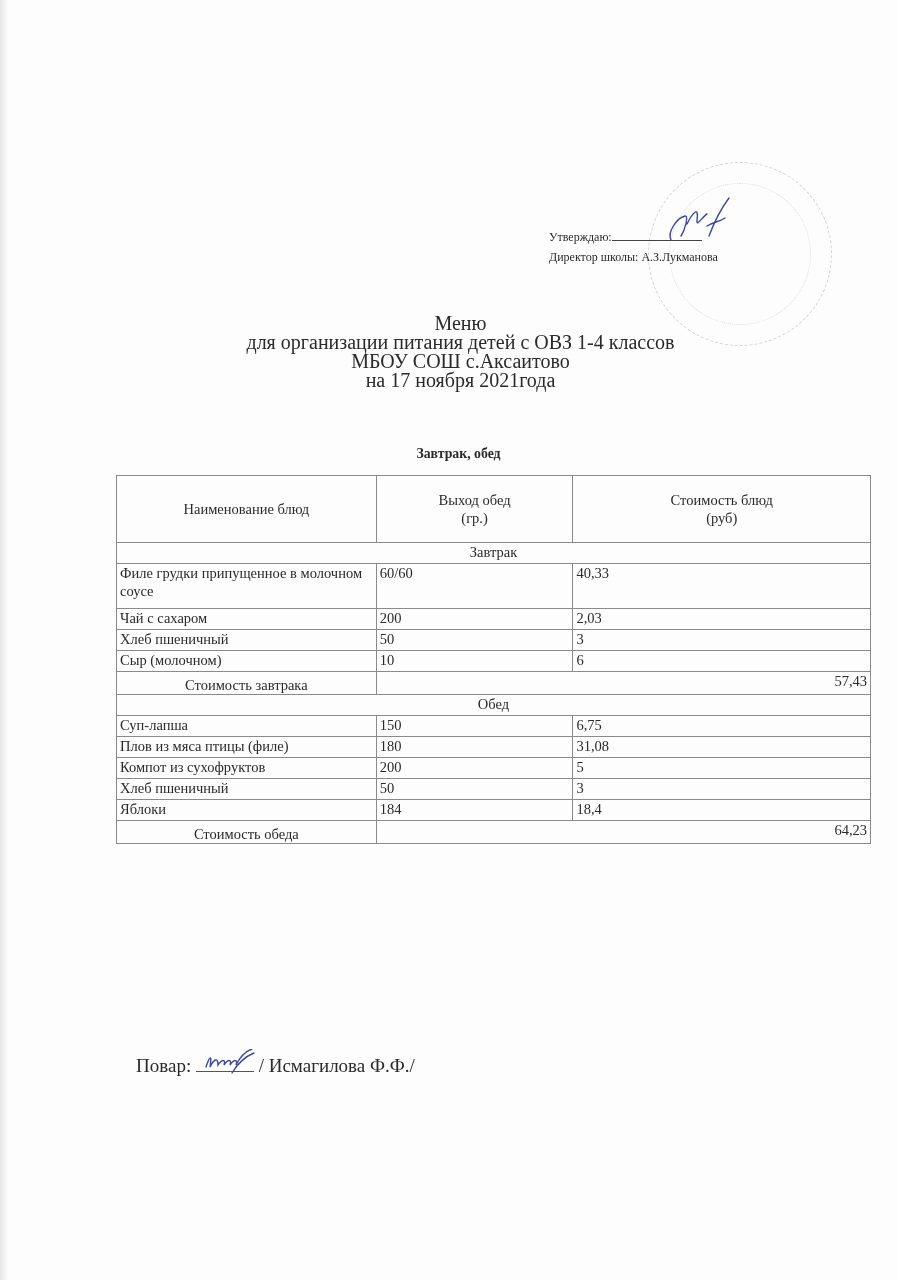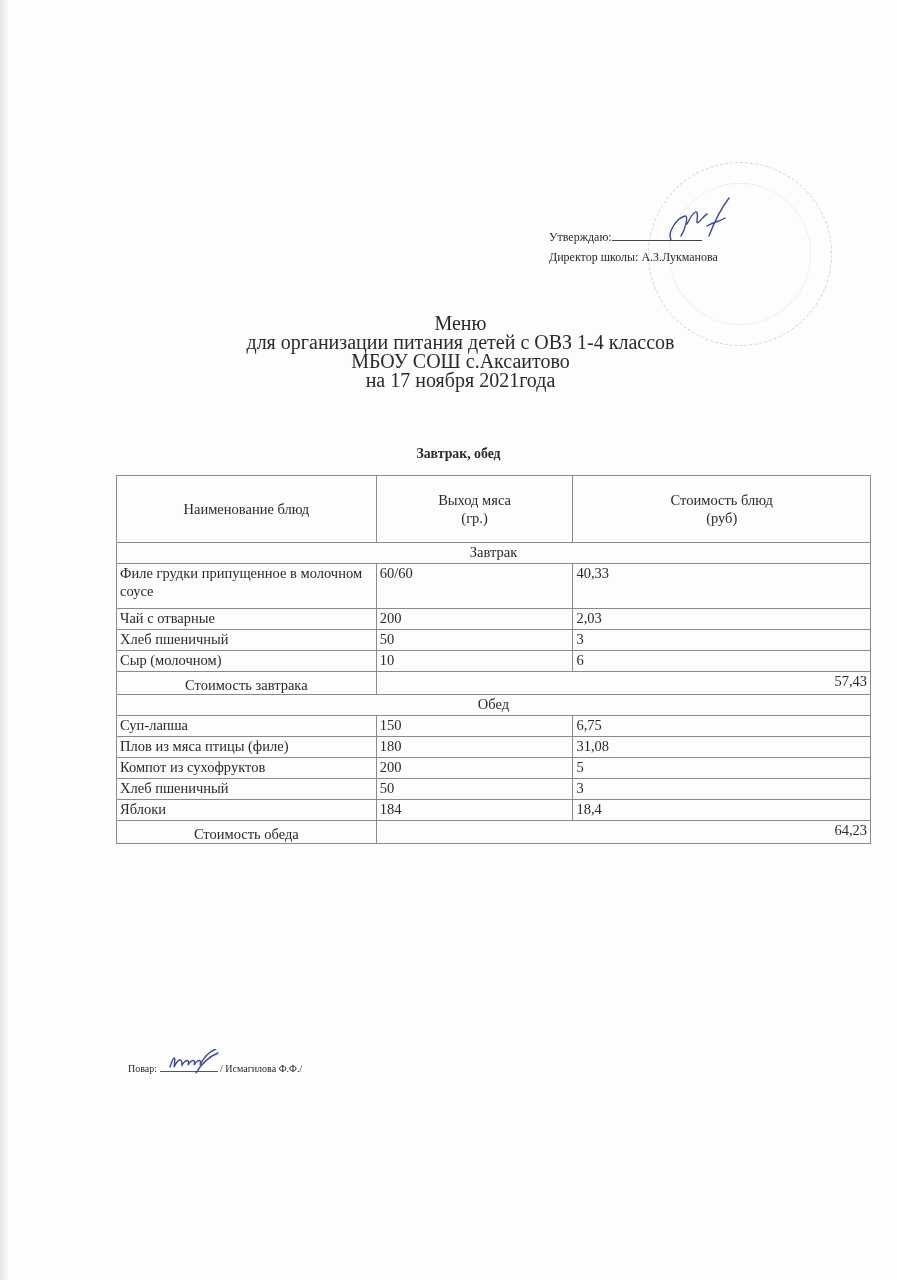--- a/index.html
+++ b/index.html
@@ -60,21 +60,21 @@
     }
     .sec-row td {
       text-align: center; font-weight: bold; height: 20px; margin-top: 44px;
     }
     .item-row td { height: 20px; padding-top: 3px; }
     .item-row.two td { height: 44px; }
     .total-row td { height: 22px; font-weight: bold; }
     .total-row td.total-label { text-align: center; vertical-align: bottom; }
     .total-row td.total-value { text-align: right; vertical-align: top; }
     .cook {
-      position: absolute; left: 128px; top: 1055px; font-size: 10px; white-space: nowrap;
+      position: absolute; left: 136px; top: 1055px; font-size: 19px; white-space: nowrap;
     }
     .cook .sig-slot {
       display: inline-block; width: 58px; border-bottom: 1px solid #555; height: 16px;
       vertical-align: baseline; position: relative;
     }
     .cook svg { position: absolute; left: 6px; top: -6px; }
   </style>
 </head>
 <body>
 
@@ -109,35 +109,35 @@
 
 <table class="menu">
   <colgroup>
       <col class="c1">
       <col class="c2">
       <col class="c3">
     </colgroup>
   <thead>
     <tr>
       <th><span>Наименование блюд</span></th>
-      <th><span>Выход мяса</span><br><span>(гр.)</span></th>
+      <th><span>Выход обед</span><br><span>(гр.)</span></th>
       <th><span>Стоимость блюд</span><br><span>(руб)</span></th>
     </tr>
   </thead>
   <tbody>
     <tr class="sec-row">
       <td colspan="3">Завтрак</td>
     </tr>
     <tr class="item-row two">
       <td>Филе грудки припущенное в молочном соусе</td>
       <td>60/60</td>
       <td>40,33</td>
     </tr>
     <tr class="item-row">
-      <td>Чай с отварные</td>
+      <td>Чай с сахаром</td>
       <td>200</td>
       <td>2,03</td>
     </tr>
     <tr class="item-row">
       <td>Хлеб пшеничный</td>
       <td>50</td>
       <td>3</td>
     </tr>
     <tr class="item-row">
       <td>Сыр (молочном)</td>

